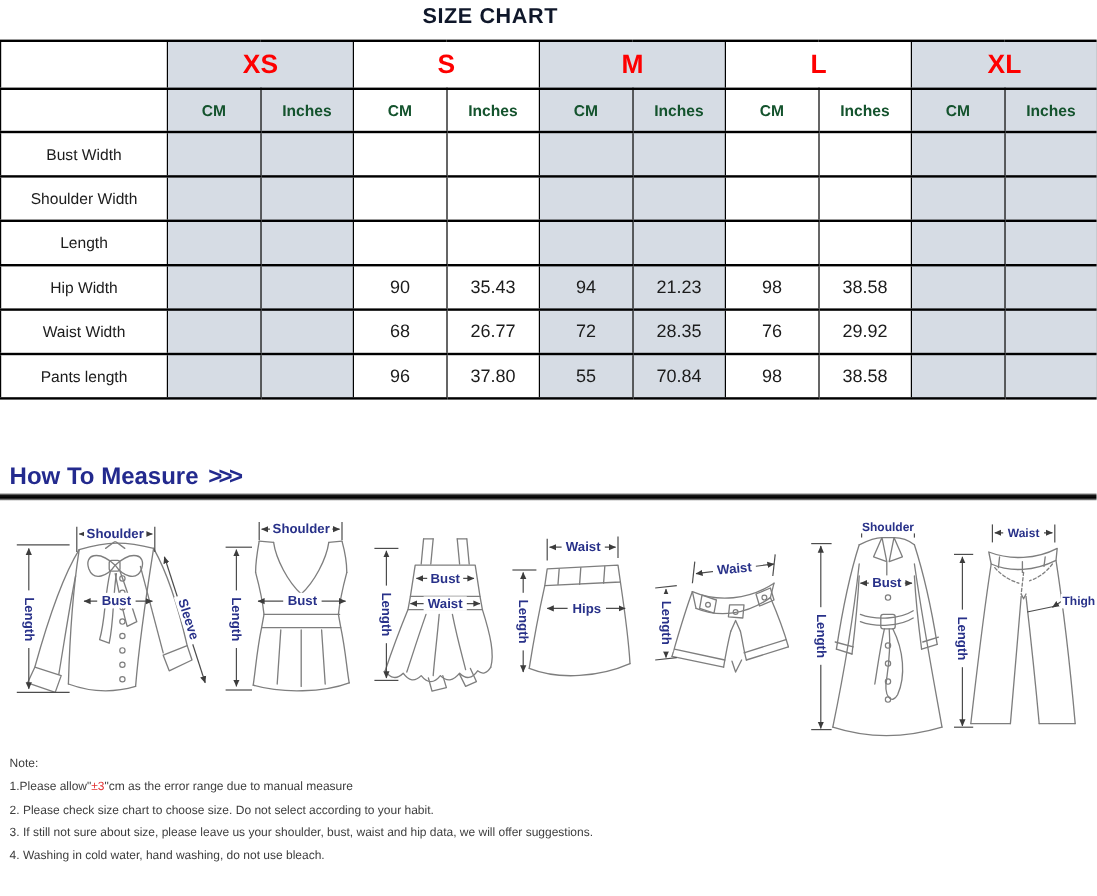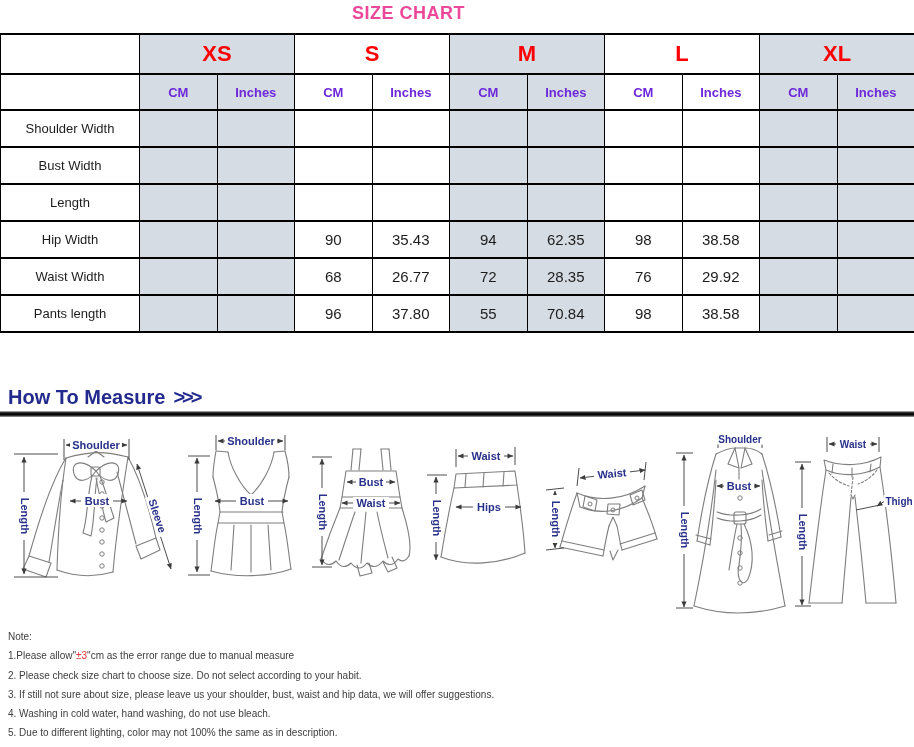--- a/index.html
+++ b/index.html
@@ -1,23 +1,23 @@
 <!DOCTYPE html>
 <html><head>
 <meta charset="utf-8">
 <style>
   html,body{margin:0;padding:0;background:#fff;}
   .page{position:relative;width:914px;height:747px;background:#fff;overflow:hidden;
         font-family:"Liberation Sans","DejaVu Sans",sans-serif;color:#1c1c1c;}
   .title{position:absolute;top:3px;left:0;width:817px;text-align:center;
-         font-size:18px;font-weight:bold;color:#ec4899;letter-spacing:.5px;}
+         font-size:18px;font-weight:bold;color:#0f172a;letter-spacing:.5px;}
   table.size-table{position:absolute;top:33px;left:0;width:914px;border-collapse:collapse;table-layout:fixed;padding-left:17px;}
   .size-table th,.size-table td{border:solid #000;border-width:2px 1px;padding:0;text-align:center;vertical-align:middle;}
   .size-table .size-row th{height:38px;font-size:22px;font-weight:bold;color:#fe0000;}
-  .size-table .unit-row th{height:34px;font-size:13px;font-weight:bold;color:#6d28d9;}
+  .size-table .unit-row th{height:34px;font-size:13px;font-weight:bold;color:#14532d;}
   .size-table tbody td{height:35px;font-size:15px;}
   .size-table tbody td.rowlabel{font-size:13px;font-weight:normal;}
   .size-row th:nth-child(2),.size-row th:nth-child(4),.size-row th:nth-child(6){background:#d6dce4;}
   .unit-row th:nth-child(2),.unit-row th:nth-child(3),.unit-row th:nth-child(6),
   .unit-row th:nth-child(7),.unit-row th:nth-child(10),.unit-row th:nth-child(11){background:#d6dce4;}
   .size-table tbody td:nth-child(2),.size-table tbody td:nth-child(3),
   .size-table tbody td:nth-child(6),.size-table tbody td:nth-child(7),
   .size-table tbody td:nth-child(10),.size-table tbody td:nth-child(11){background:#d6dce4;}
   .measure{position:absolute;top:386px;left:8px;font-size:20px;font-weight:bold;color:#232a8e;}
   .measure .chev{letter-spacing:-3px;margin-left:8px;}
@@ -65,34 +65,34 @@
         <th>CM</th>
         <th>Inches</th>
         <th>CM</th>
         <th>Inches</th>
         <th>CM</th>
         <th>Inches</th>
       </tr>
     </thead>
     <tbody>
       <tr>
+        <td class="rowlabel">Bust Width</td>
+        <td></td>
+        <td></td>
+        <td></td>
+        <td></td>
+        <td></td>
+        <td></td>
+        <td></td>
+        <td></td>
+        <td></td>
+        <td></td>
+      </tr>
+      <tr>
         <td class="rowlabel">Shoulder Width</td>
-        <td></td>
-        <td></td>
-        <td></td>
-        <td></td>
-        <td></td>
-        <td></td>
-        <td></td>
-        <td></td>
-        <td></td>
-        <td></td>
-      </tr>
-      <tr>
-        <td class="rowlabel">Bust Width</td>
         <td></td>
         <td></td>
         <td></td>
         <td></td>
         <td></td>
         <td></td>
         <td></td>
         <td></td>
         <td></td>
         <td></td>
@@ -110,21 +110,21 @@
         <td></td>
         <td></td>
       </tr>
       <tr>
         <td class="rowlabel">Hip Width</td>
         <td></td>
         <td></td>
         <td>90</td>
         <td>35.43</td>
         <td>94</td>
-        <td>62.35</td>
+        <td>21.23</td>
         <td>98</td>
         <td>38.58</td>
         <td></td>
         <td></td>
       </tr>
       <tr>
         <td class="rowlabel">Waist Width</td>
         <td></td>
         <td></td>
         <td>68</td>
@@ -418,16 +418,15 @@
         </g>
     </g>
   </svg>
 
   <div class="notes">
     <p>Note:</p>
     <p><span>1.Please allow"</span><span class="red">±3</span><span>"cm as the error range due to manual measure</span></p>
     <p>2. Please check size chart to choose size. Do not select according to your habit.</p>
     <p>3. If still not sure about size, please leave us your shoulder, bust, waist and hip data, we will offer suggestions.</p>
     <p>4. Washing in cold water, hand washing, do not use bleach.</p>
-    <p>5. Due to different lighting, color may not 100% the same as in description.</p>
   </div>
 
 </div>
 
 </body></html>

